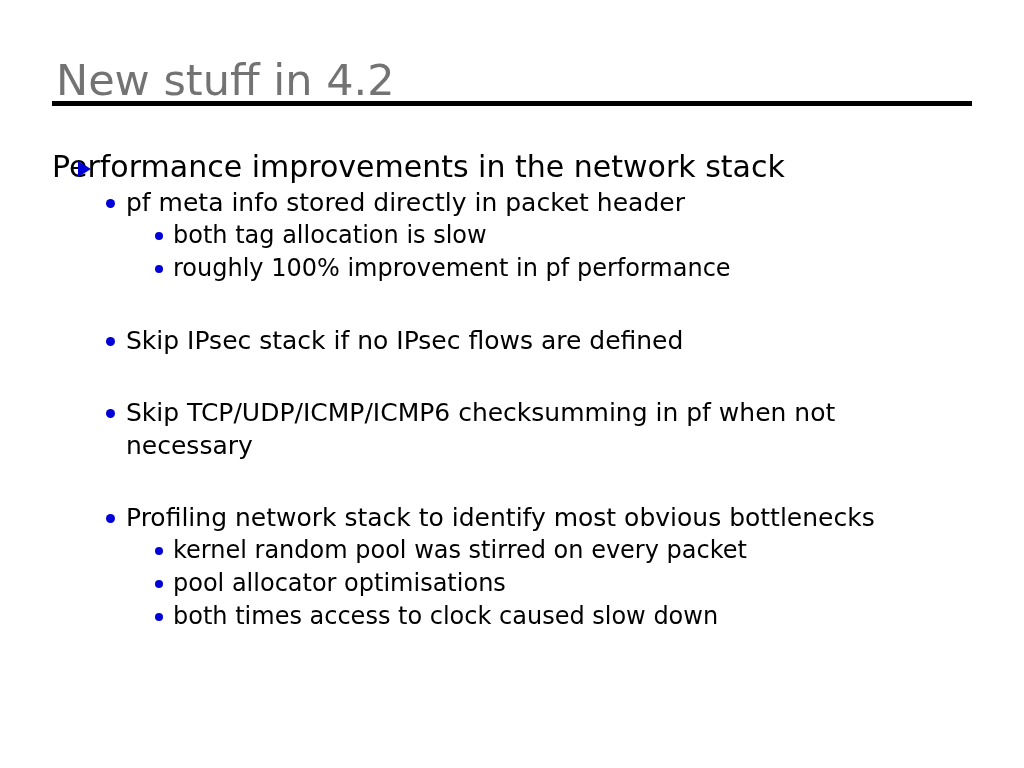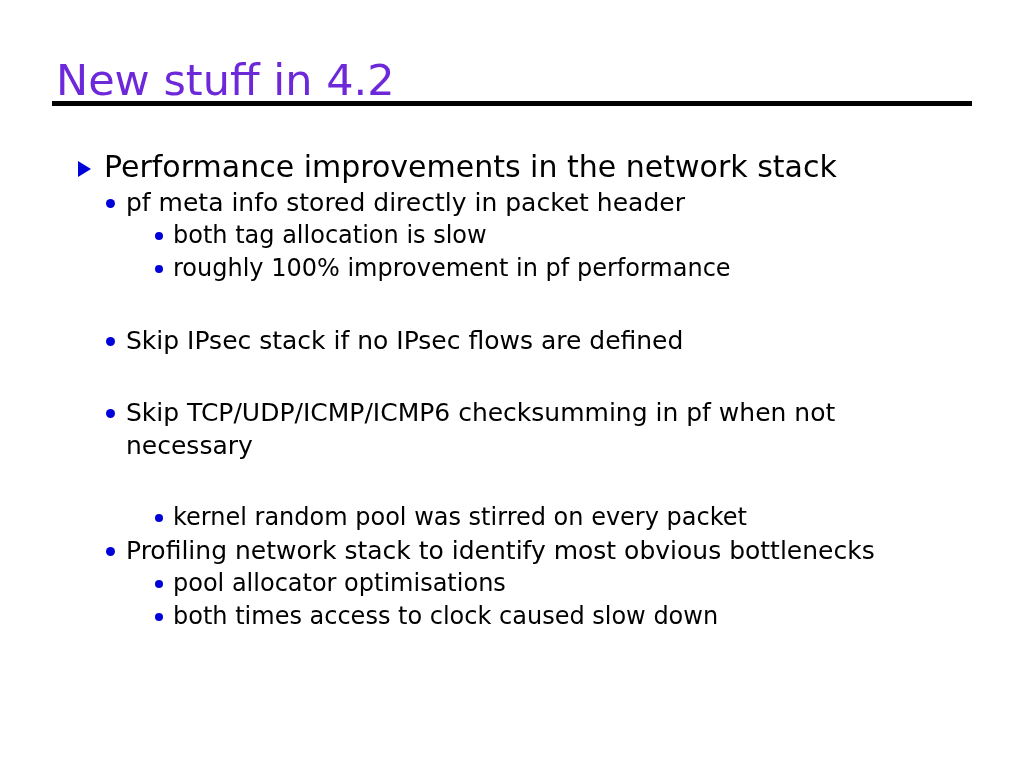--- a/index.html
+++ b/index.html
@@ -20,21 +20,21 @@
   }
 
   
   .title {
     position: absolute;
     left: 56px;
     top: 55px;
     font-size: 43px;
     line-height: 50px;
     font-weight: 400;
-    color: #6d28d9;
+    color: #737373;
     letter-spacing: 0px;
     white-space: nowrap;
   }
   .title-rule {
     position: absolute;
     left: 52px;
     top: 101px;
     width: 920px;
     height: 5px;
     background: #000000;
@@ -55,21 +55,21 @@
   .row .marker {
     position: absolute;
     display: block;
   }
   .row .txt {
     display: block;
   }
 
   
   .lvl1 {
-    padding-left: 104px;
+    padding-left: 52px;
     padding-right: 30px;
     font-size: 30px;
     line-height: 38px;
     min-height: 38px;
   }
   .lvl1 .marker {
     left: 78px;
     top: 13px;
     width: 0;
     height: 0;
@@ -159,28 +159,28 @@
 
     <div class="spacer"></div>
 
     <div class="row lvl2">
       <span class="marker"></span>
       <span class="txt">Skip TCP/UDP/ICMP/ICMP6 checksumming in pf when not necessary</span>
     </div>
 
     <div class="spacer"></div>
 
+    <div class="row lvl2">
+      <span class="marker"></span>
+      <span class="txt">Profiling network stack to identify most obvious bottlenecks</span>
+    </div>
+
     <div class="row lvl3">
       <span class="marker"></span>
       <span class="txt">kernel random pool was stirred on every packet</span>
-    </div>
-
-    <div class="row lvl2">
-      <span class="marker"></span>
-      <span class="txt">Profiling network stack to identify most obvious bottlenecks</span>
     </div>
 
     <div class="row lvl3">
       <span class="marker"></span>
       <span class="txt">pool allocator optimisations</span>
     </div>
 
     <div class="row lvl3">
       <span class="marker"></span>
       <span class="txt">both times access to clock caused slow down</span>

